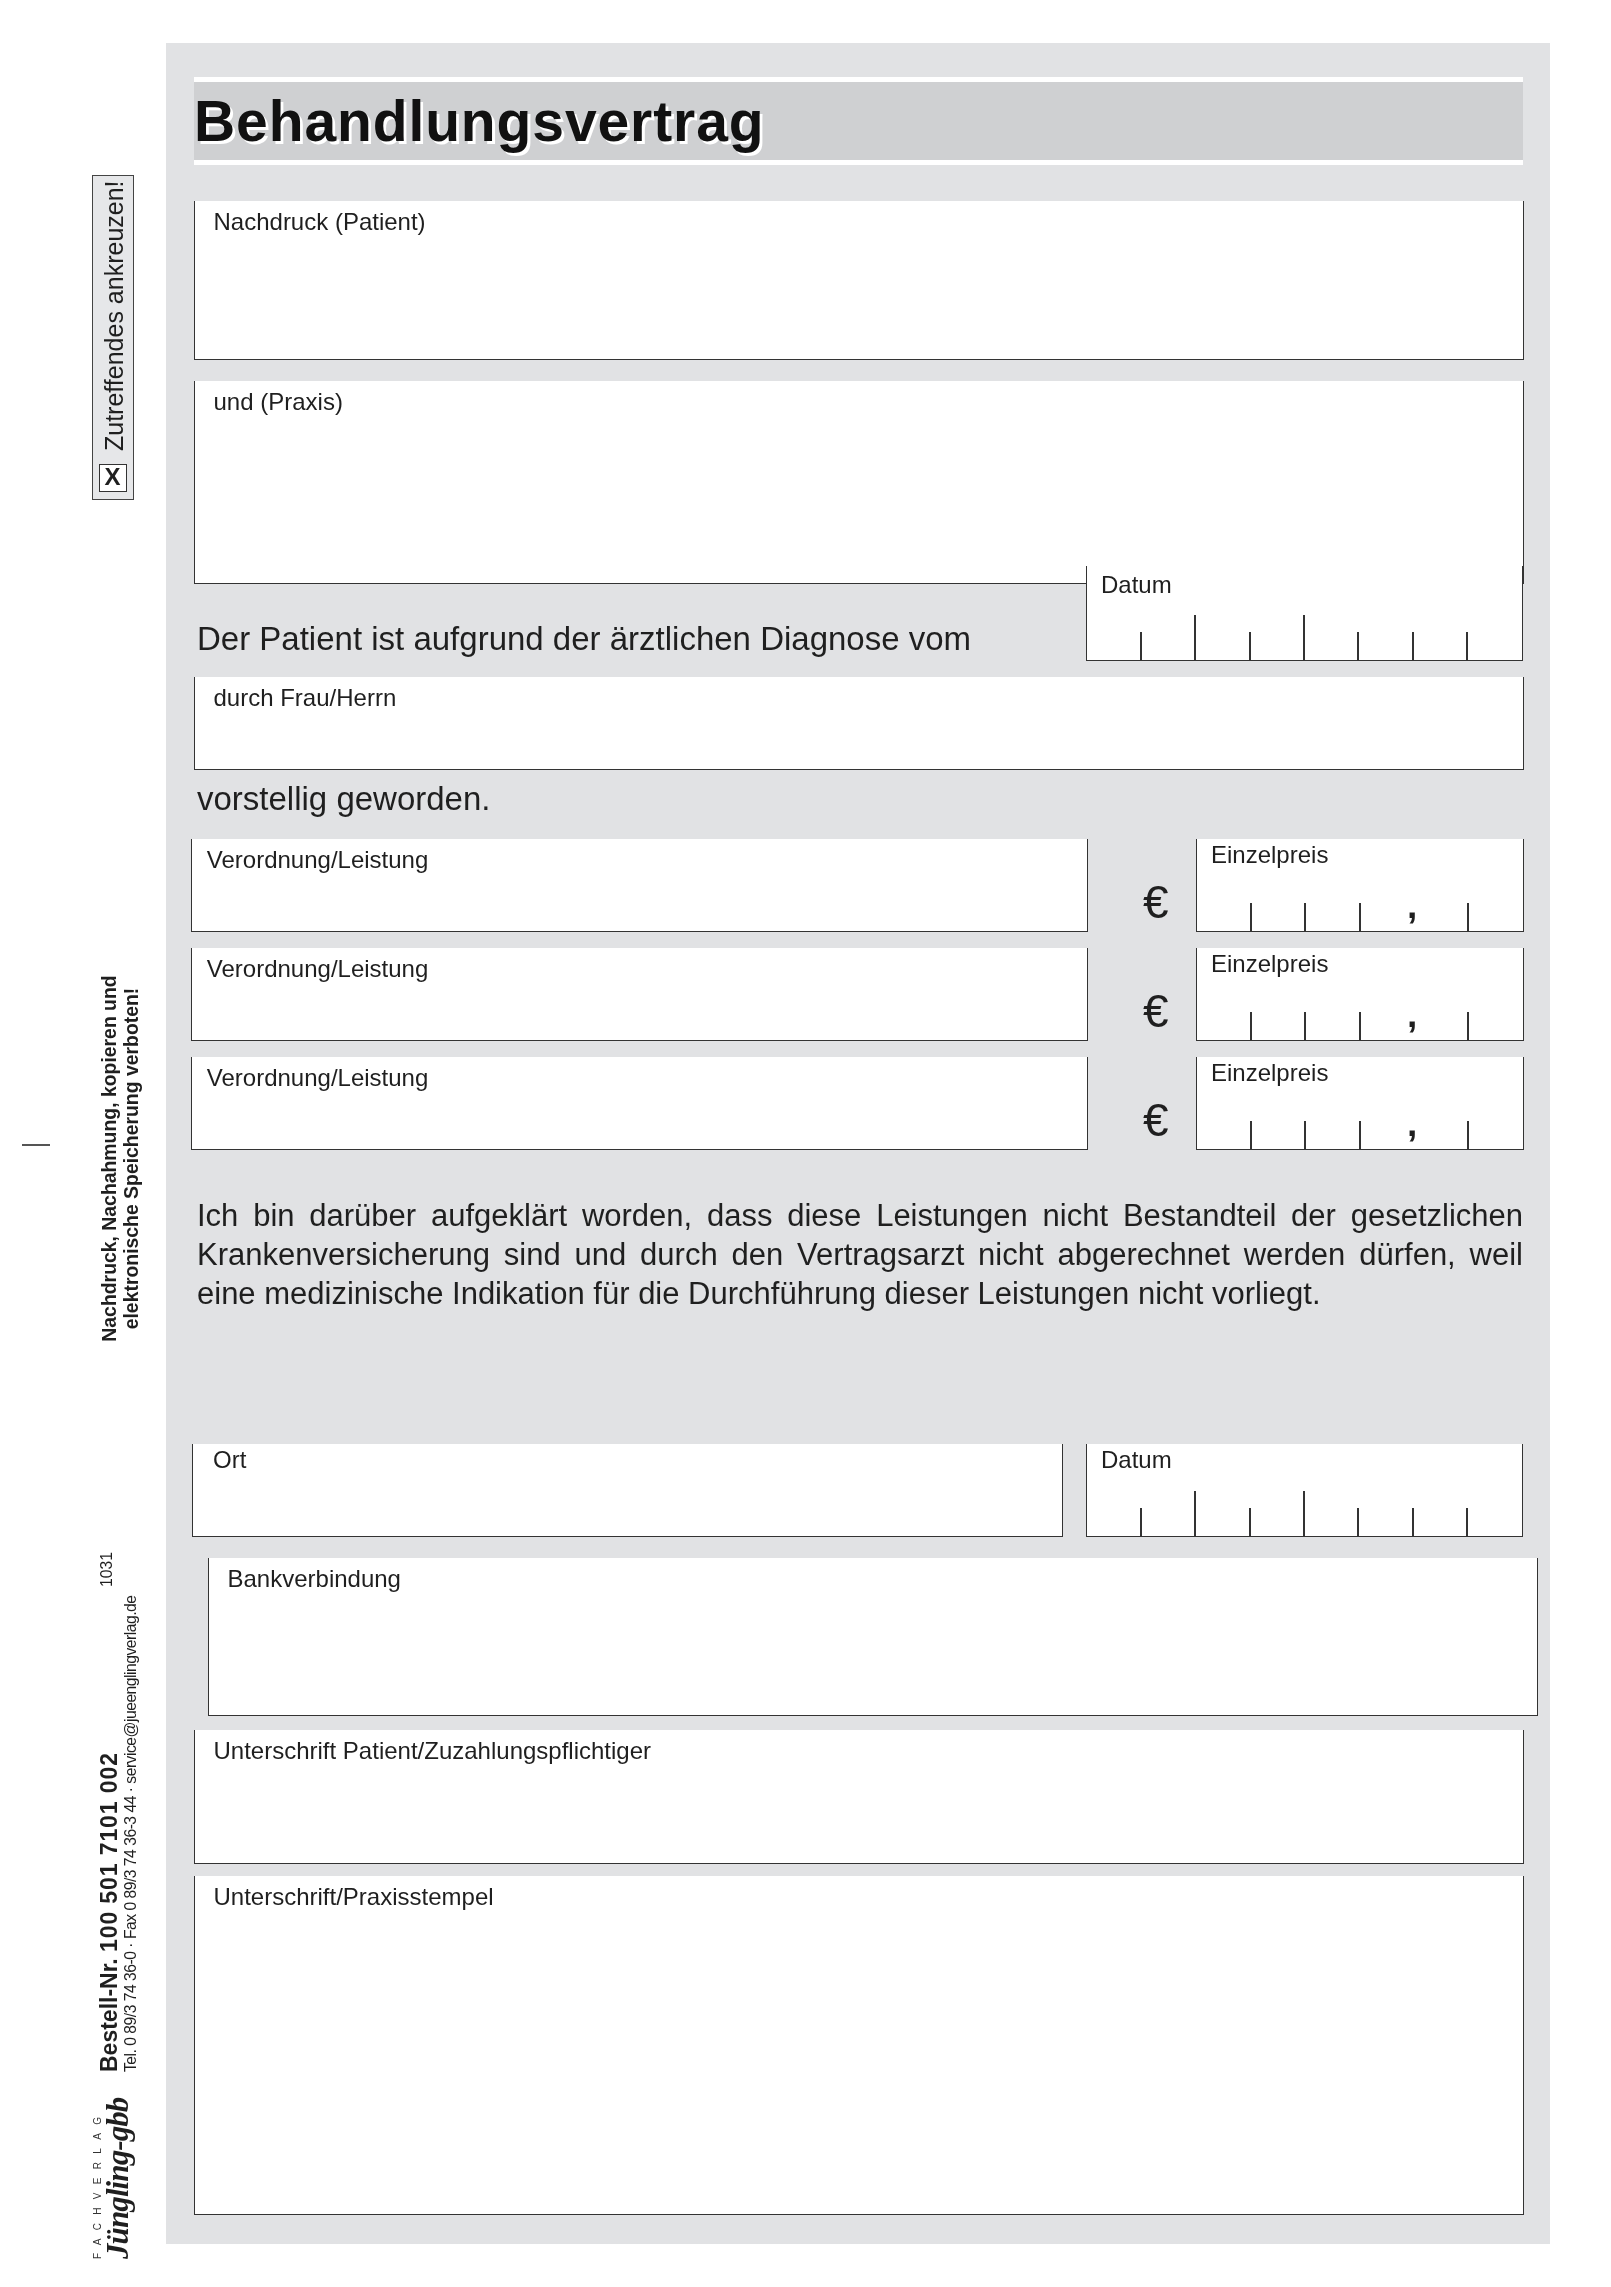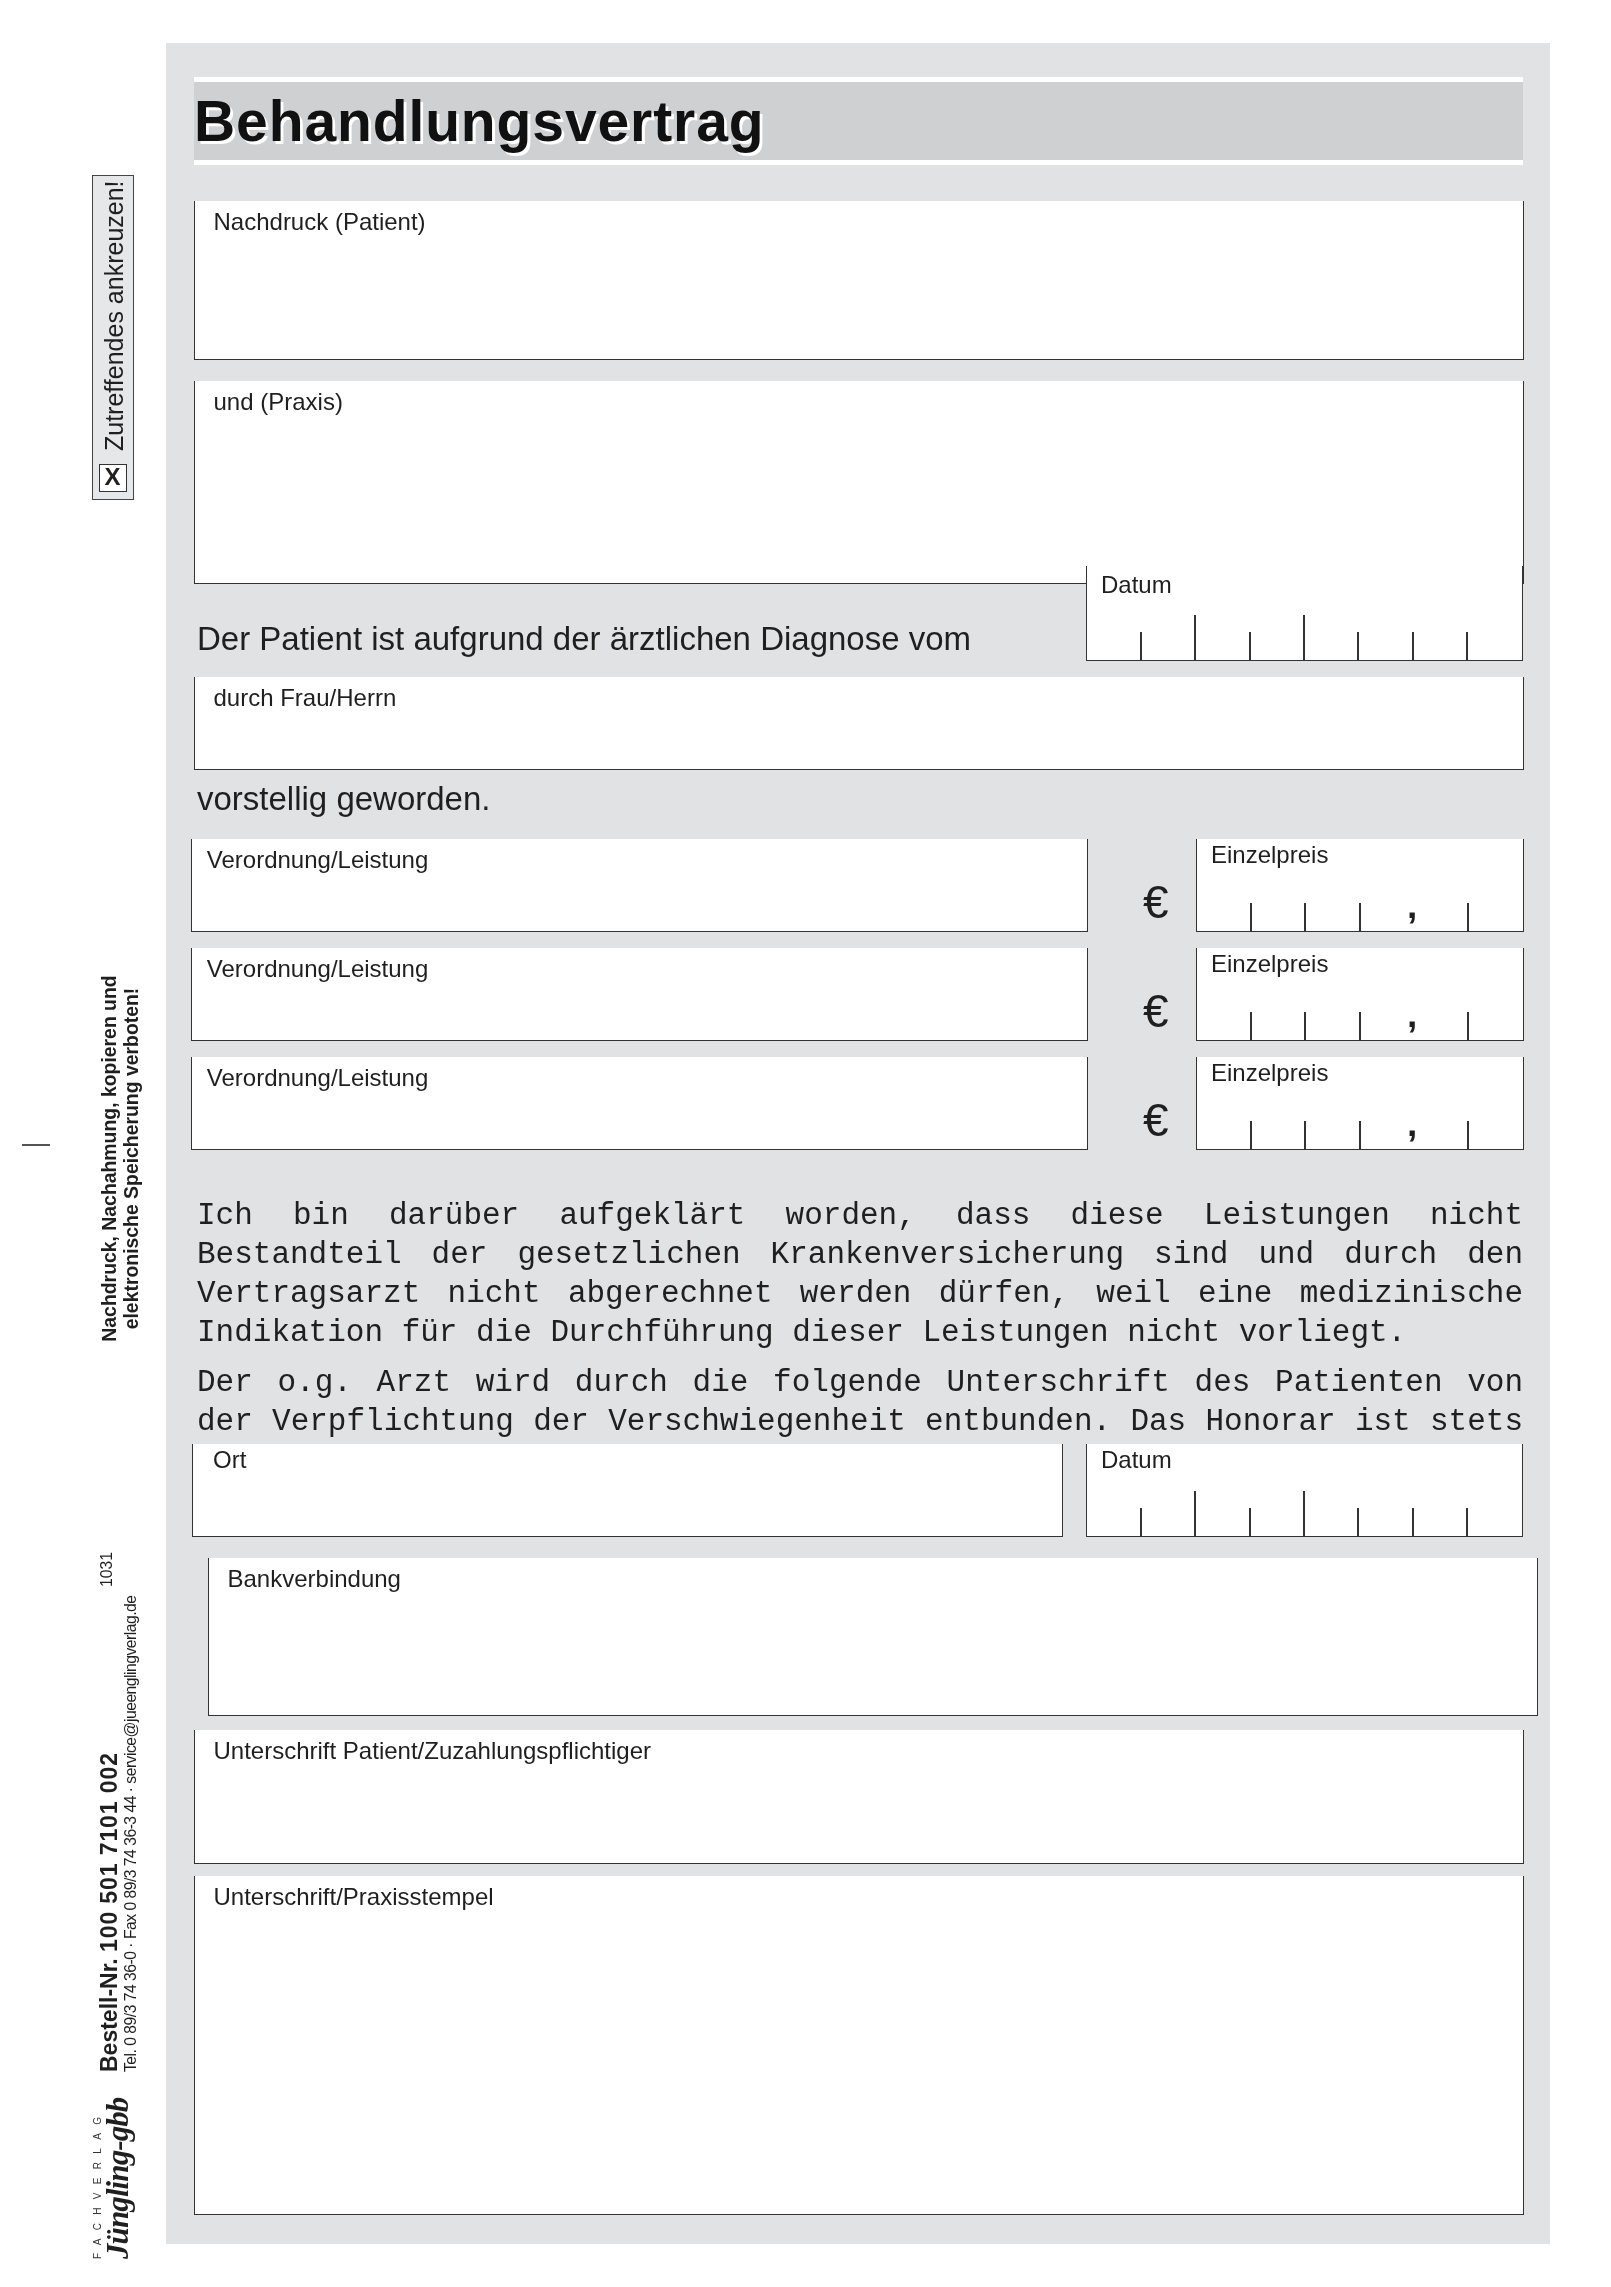--- a/index.html
+++ b/index.html
@@ -10,21 +10,21 @@
   .title-band .inner { position:absolute; left:0; top:4.6px; width:1329px; height:78px; background:#cfd0d2;
          display:flex; align-items:center; justify-content:flex-start; }
   .title { font-family:"Liberation Sans", sans-serif; font-weight:bold; font-size:57px; color:#111;
            letter-spacing:0.9px; text-shadow:2.8px 2.8px 0 #ffffff; }
   .box { position:absolute; background:#ffffff; border-left:1.8px solid #333; border-right:1.8px solid #333;
          border-bottom:1.8px solid #333; box-sizing:border-box; }
   .box .lbl { position:absolute; left:18.5px; top:7.4px; font-size:24px; color:#1f1f1f; white-space:nowrap; }
   .box.inset .lbl { left:14.8px; }
   .text { position:absolute; font-size:33px; color:#1f1f1f; white-space:nowrap; }
   .para { position:absolute; left:197px; width:1326px; font-size:31px; line-height:39px; color:#1f1f1f;
-          text-align:justify;font-family:Liberation Mono, monospace; }
+          text-align:justify; }
   .para p { margin:0; text-align:justify; text-align-last:left; }
   .tick { position:absolute; bottom:0; width:1.8px; background:#333; }
   .euro { position:absolute; font-size:46px; color:#1f1f1f; }
   .comma { position:absolute; font-size:37px; font-weight:bold; color:#1f1f1f; }
   .side { position:absolute; transform-origin:left top; transform:rotate(-90deg); white-space:nowrap; }
   .hint { position:absolute; left:92px; top:175px; width:42px; height:325px; border:1.8px solid #444;
           background:#e6e7e9; box-sizing:border-box; }
   .hint .x { position:absolute; left:5.5px; bottom:7.4px; width:28px; height:28px; border:1.8px solid #333;
              background:#fff; box-sizing:border-box; font-weight:bold; font-size:24px; line-height:24px;
              text-align:center; }
@@ -121,21 +121,20 @@
   <span class="lbl" style="left:14px; top:1.8px;">Einzelpreis</span>
   <div class="tick" style="left:53px; height:28px;"></div>
   <div class="tick" style="left:107px; height:28px;"></div>
   <div class="tick" style="left:162px; height:28px;"></div>
   <div class="comma" style="left:210px; top:46px;">,</div>
   <div class="tick" style="left:270px; height:28px;"></div>
 </div>
 
 <div class="para" style="top:1196px;">
   <p>Ich bin darüber aufgeklärt worden, dass diese Leistungen nicht Bestandteil der gesetzlichen Krankenversicherung sind und durch den Vertragsarzt nicht abgerechnet werden dürfen, weil eine medizinische Indikation für die Durchführung dieser Leistungen nicht vorliegt.</p>
-  <p style="margin-top:11px;">Der o.g. Arzt wird durch die folgende Unterschrift des Patienten von der Verpflichtung der Verschwiegenheit entbunden. Das Honorar ist stets sofort fällig.</p>
 </div>
 
 <div class="box" style="left:192px; top:1444px; width:871px; height:93px;">
   <span class="lbl" style="left:20px; top:1.8px;">Ort</span>
 </div>
 <div class="box" style="left:1086px; top:1444px; width:437px; height:93px;">
   <span class="lbl" style="left:14px; top:1.8px;">Datum</span>
   <div class="tick" style="left:53px; height:28px;"></div>
   <div class="tick" style="left:107px; height:45px;"></div>
   <div class="tick" style="left:162px; height:28px;"></div>

